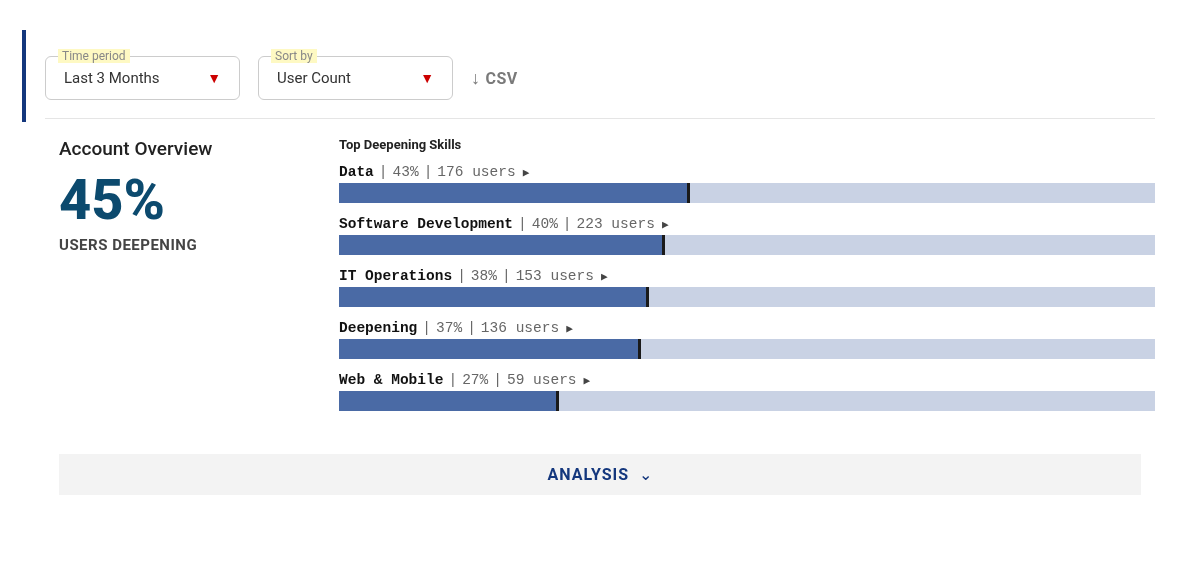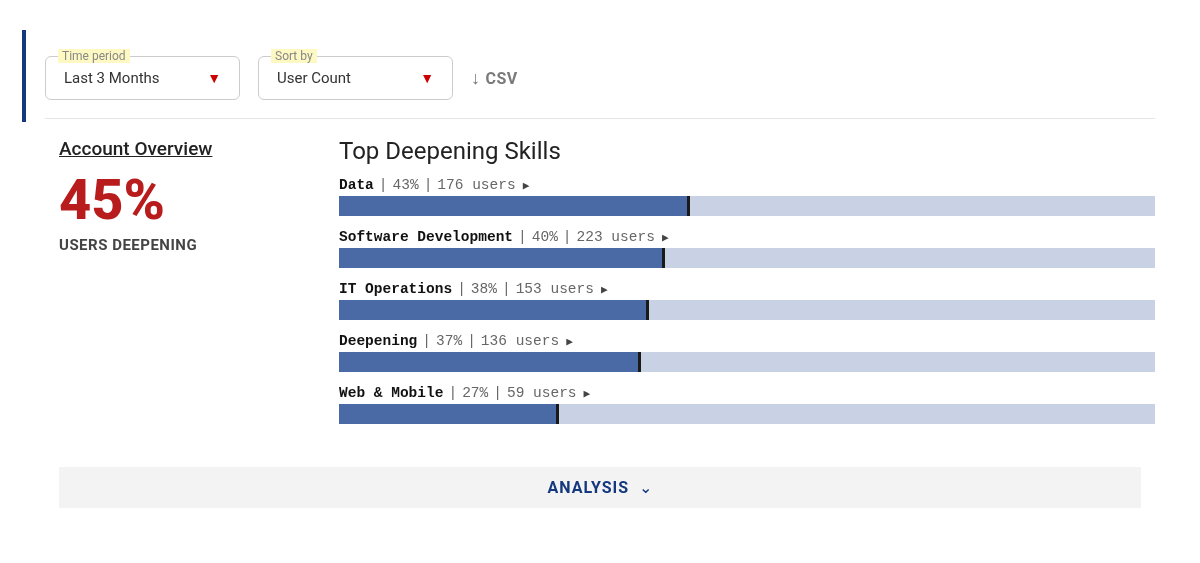--- a/index.html
+++ b/index.html
@@ -125,42 +125,41 @@
     }
     .overview {
       width: 240px;
       flex-shrink: 0;
     }
     .overview-title {
       font-size: 19px;
       font-weight: 500;
       color: #222;
       margin-bottom: 12px;
-      text-decoration: underline;
     }
     .overview-pct {
       font-size: 56px;
       font-weight: 800;
-      color: #b91c1c;
+      color: #0c4a6e;
       line-height: 1;
     }
     .overview-label {
       font-size: 15px;
       font-weight: 700;
       color: #444;
       letter-spacing: 0.5px;
       text-transform: uppercase;
       margin-top: 8px;
     }
     .skills {
       flex: 1;
     }
     .skills-title {
-      font-size: 24px;
-      font-weight: 400;
+      font-size: 13px;
+      font-weight: 700;
       color: #222;
       margin-bottom: 12px;
     }
     .skill-row {
       margin-bottom: 13px;
       font-family: Liberation Mono, monospace;
     }
     .skill-label-line {
       display: flex;
       align-items: center;

